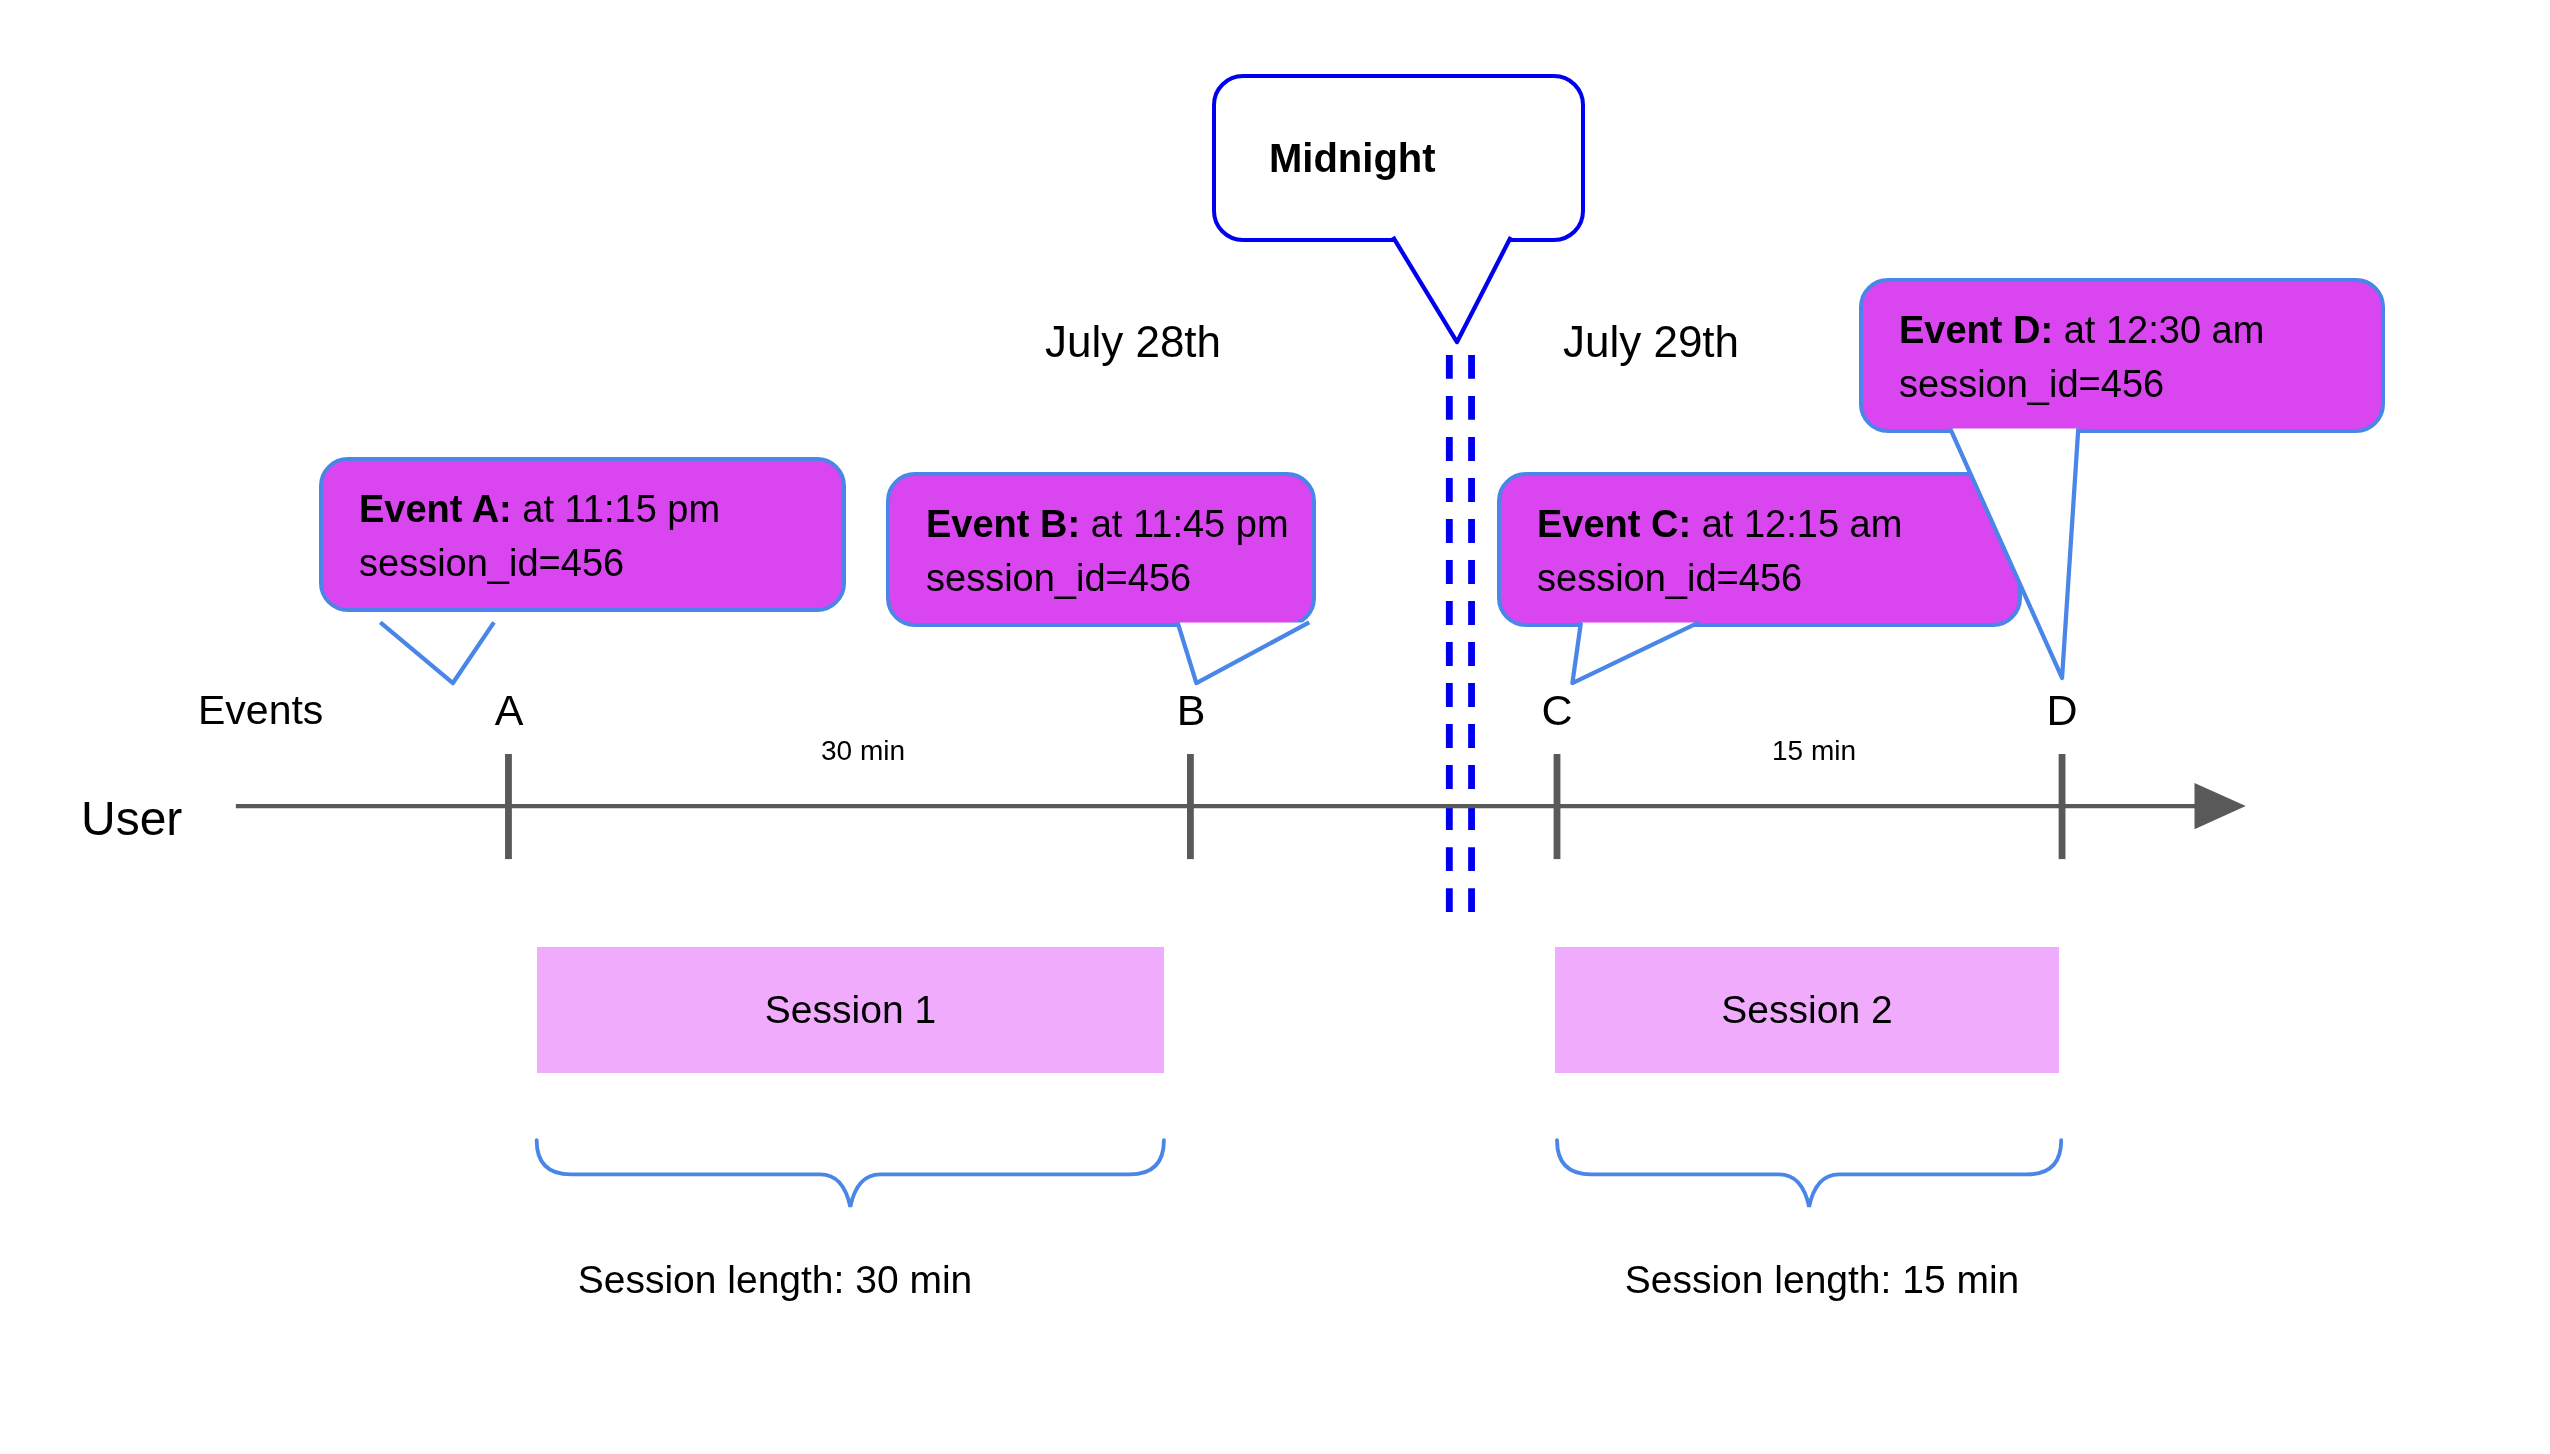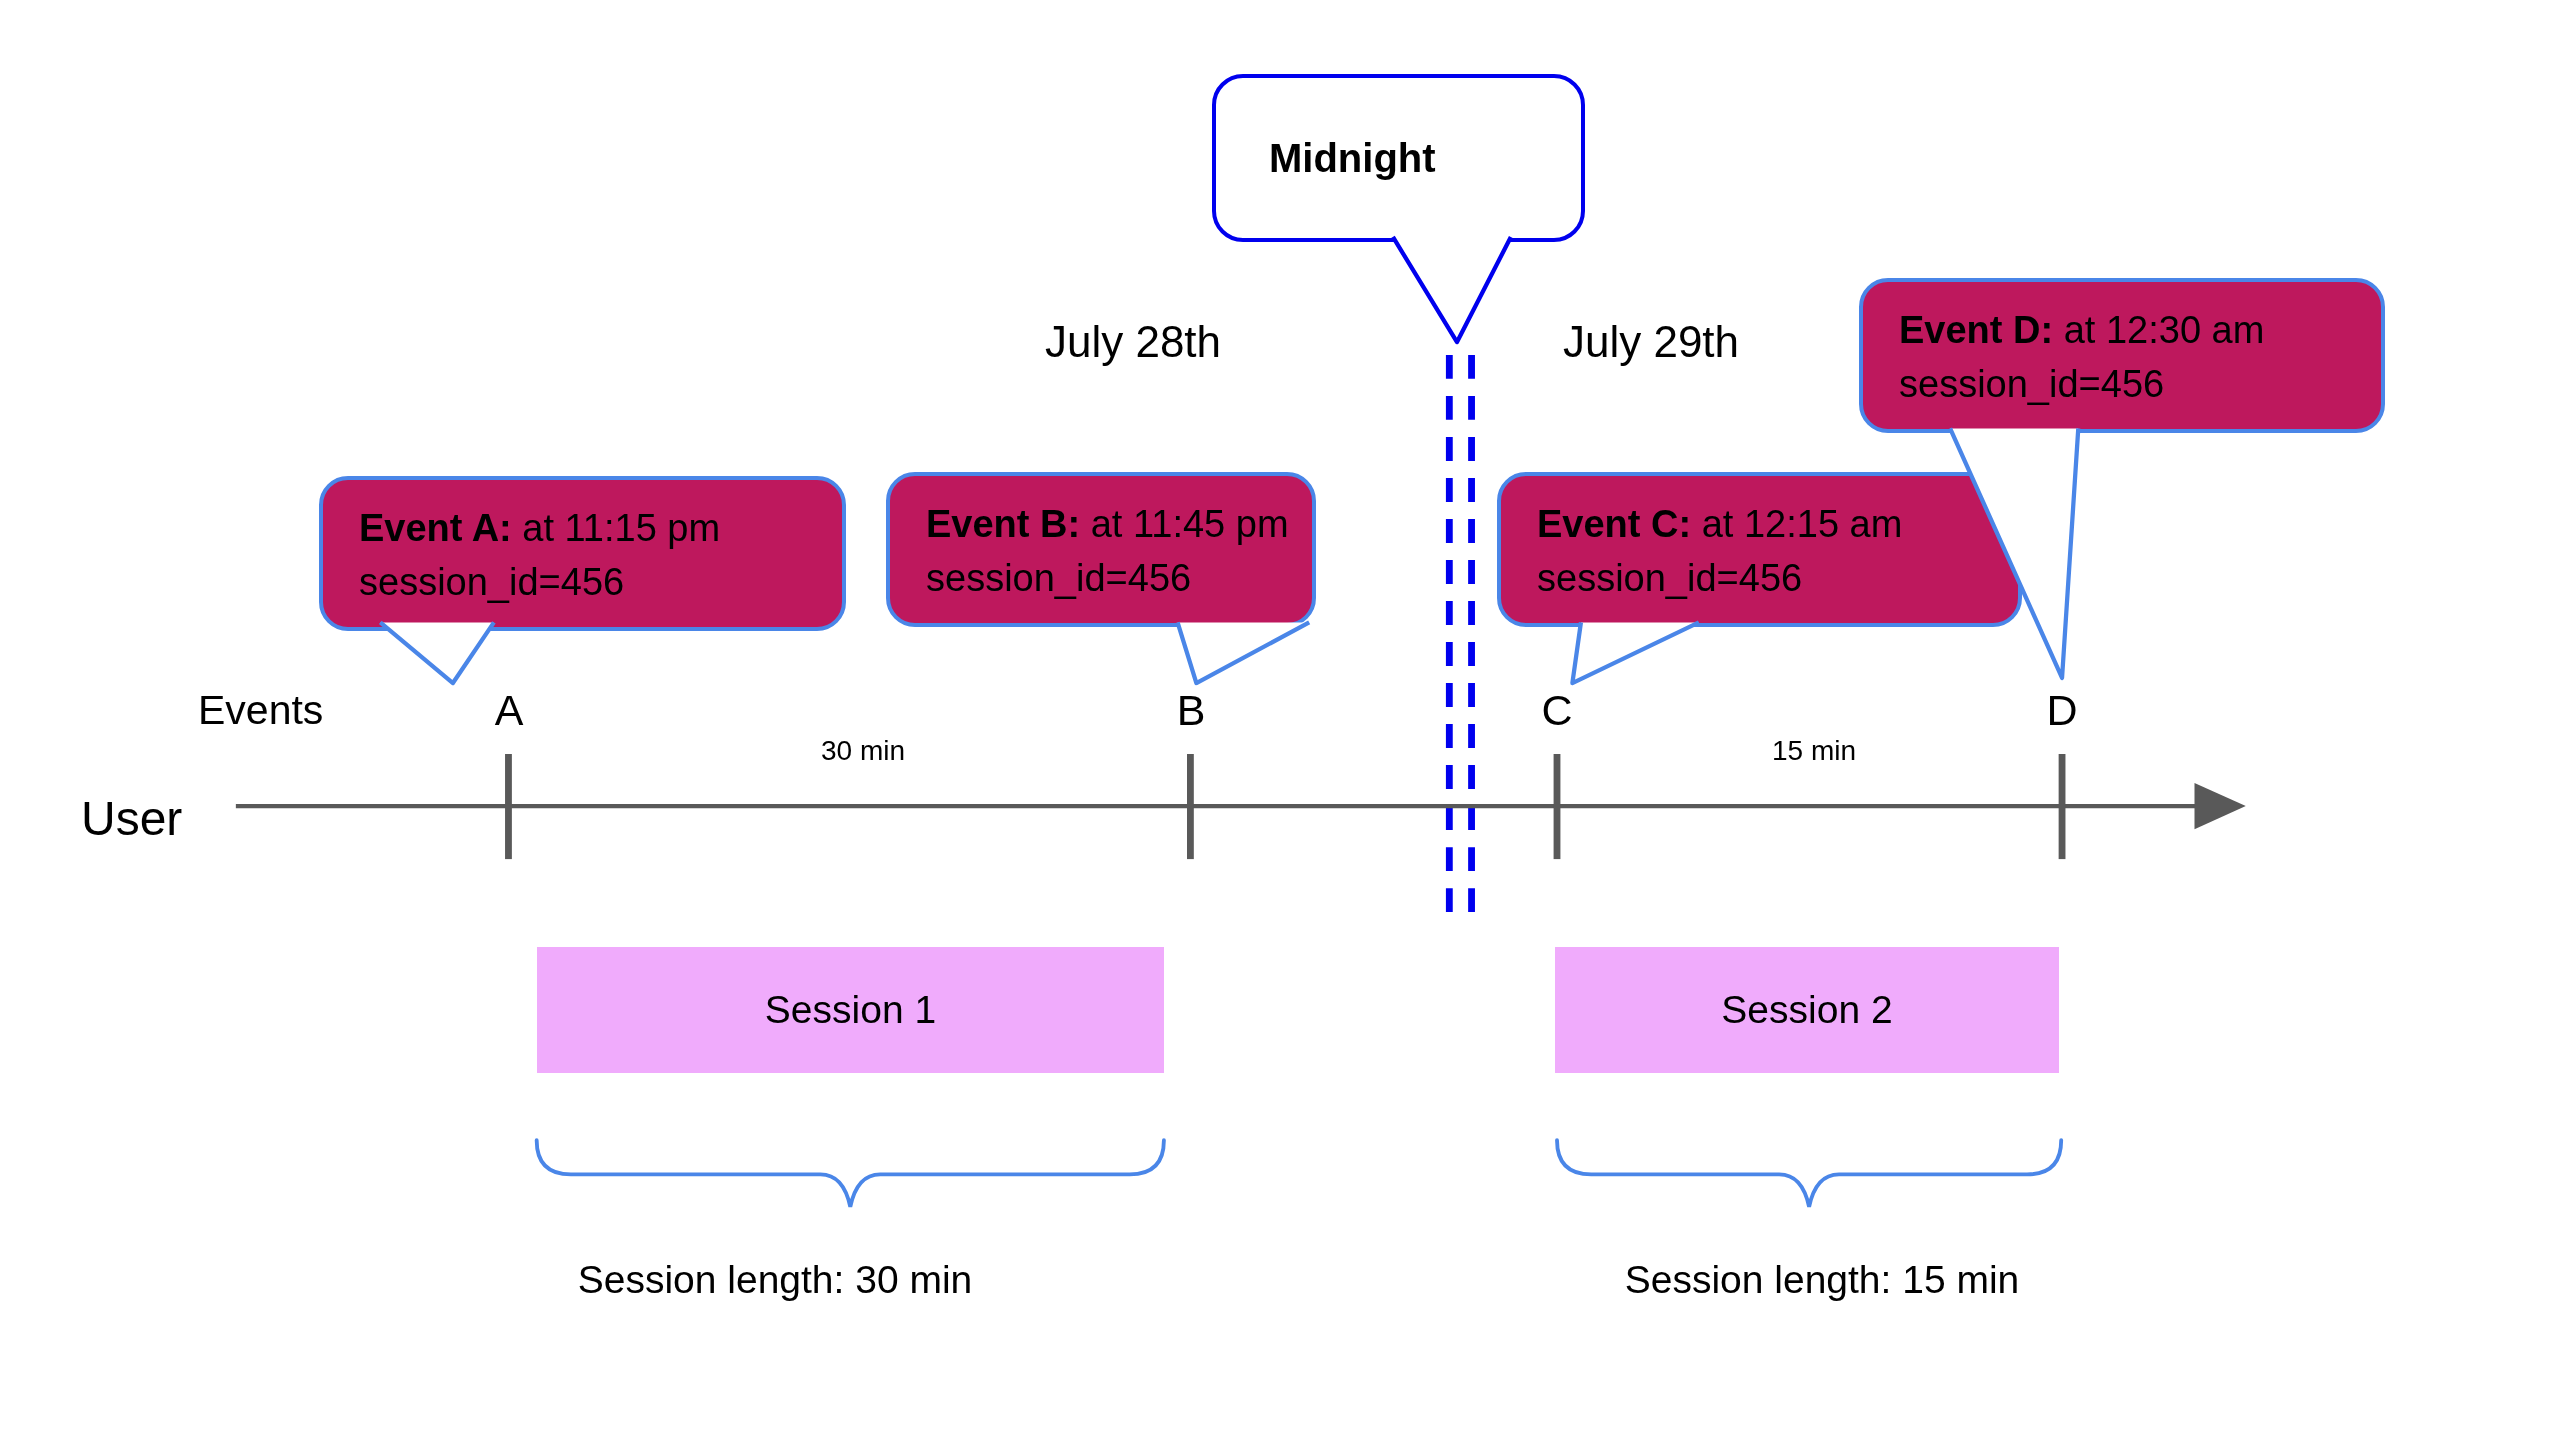--- a/index.html
+++ b/index.html
@@ -9,21 +9,21 @@
     height:1455px;
     background:#ffffff;
     font-family:"Liberation Sans", sans-serif;
     color:#000;
     overflow:hidden;
   }
 
   
   .bubble{
     position:absolute;
-    background:#be185d;
+    background:#d946ef;
     border:4.3px solid #4a86e8;
     border-radius:29px;
     box-sizing:border-box;
     z-index:2;
   }
   .bubble .bubble-inner{padding:21.4px 0 0 36px;}
   .bubble .line{font-size:38px;line-height:54px;white-space:nowrap;}
   .bubble .line b{font-weight:700;}
 
   .midnight-bubble{
@@ -73,21 +73,21 @@
 
 <div id="stage">
 
   <div class="midnight-bubble" style="left:1212px;top:74px;width:373px;height:168px;">
     <span>Midnight</span>
   </div>
 
   <div class="date-label" style="left:1133px;">July 28th</div>
   <div class="date-label" style="left:1651px;">July 29th</div>
 
-  <div class="bubble" style="left:319px;top:476px;width:527px;height:155px;">
+  <div class="bubble" style="left:319px;top:457px;width:527px;height:155px;">
     <div class="bubble-inner">
       <div class="line"><b>Event A:</b><span> at 11:15 pm</span></div>
       <div class="line">session_id=456</div>
     </div>
   </div>
 
   <div class="bubble" style="left:886px;top:472px;width:430px;height:155px;">
     <div class="bubble-inner">
       <div class="line"><b>Event B:</b><span> at 11:45 pm</span></div>
       <div class="line">session_id=456</div>

